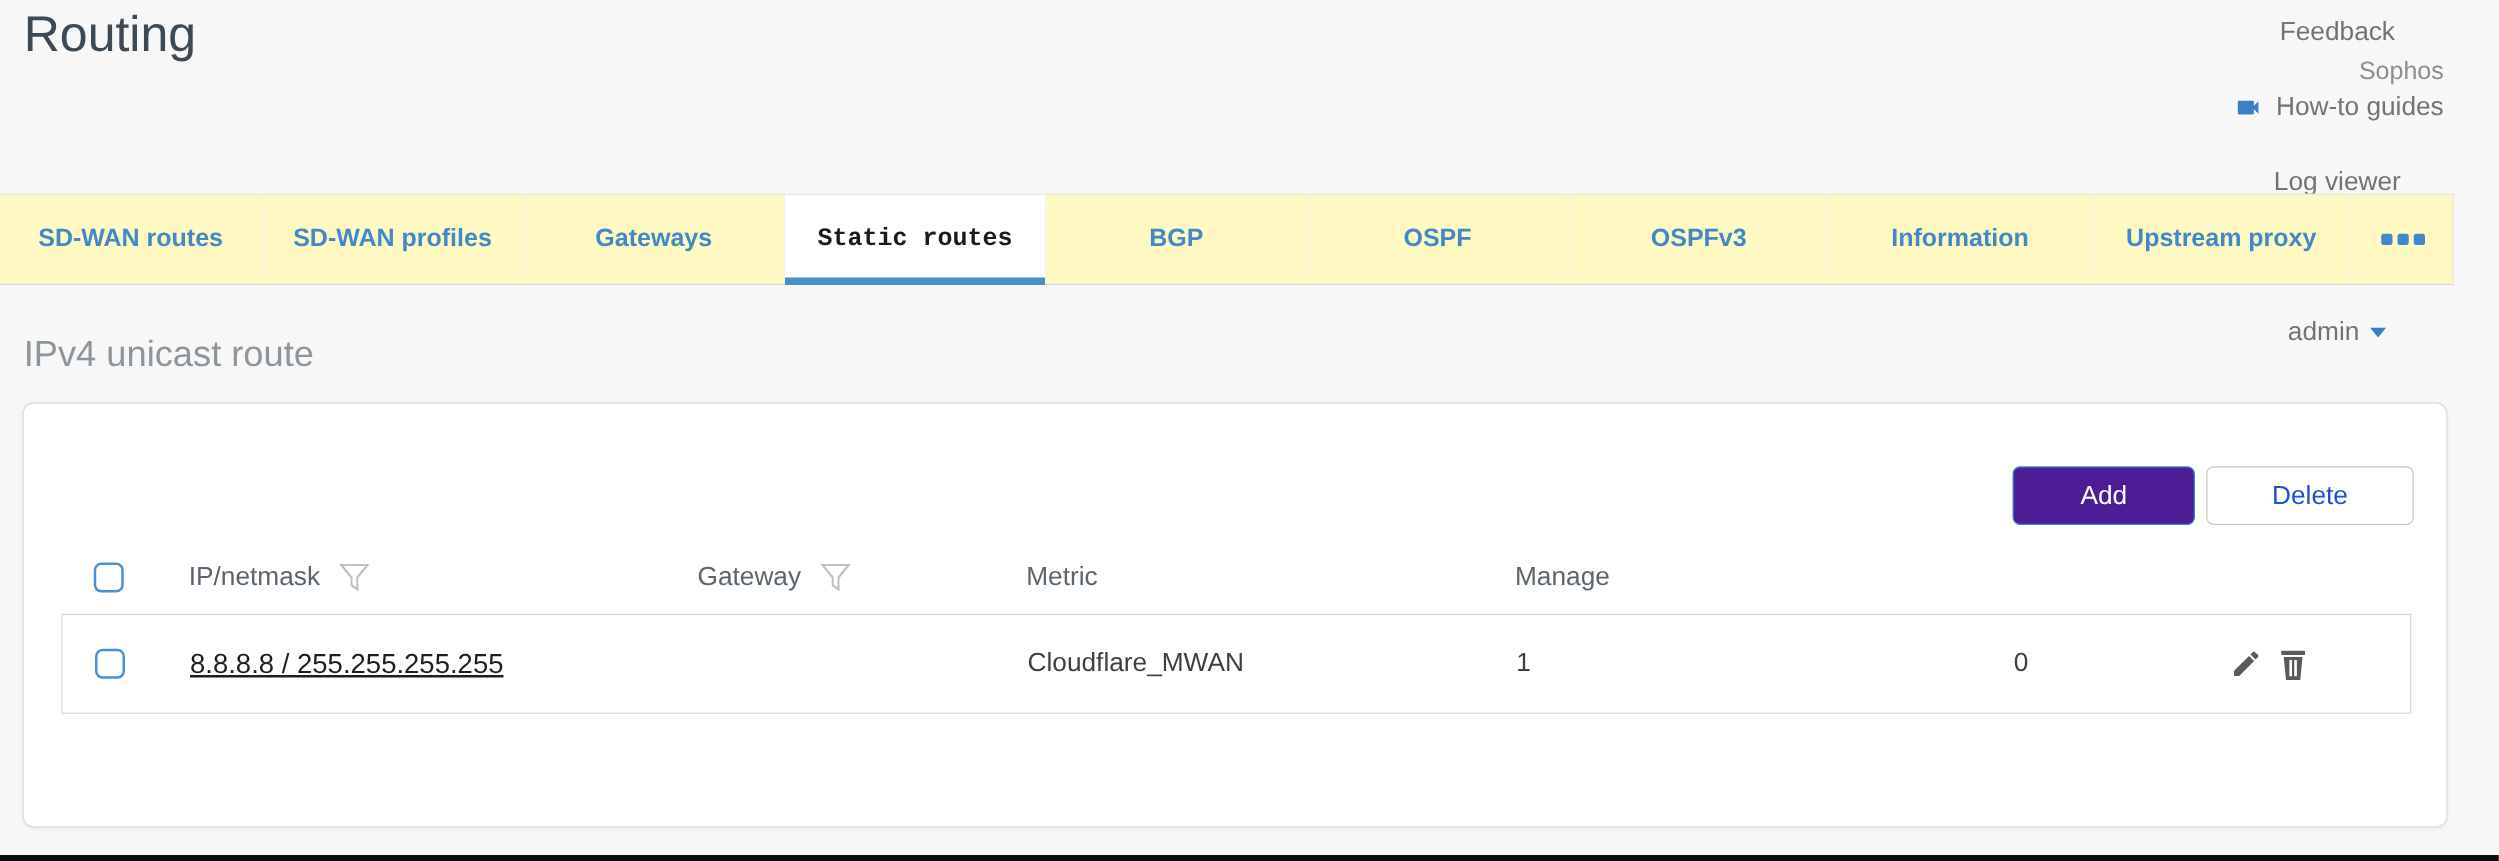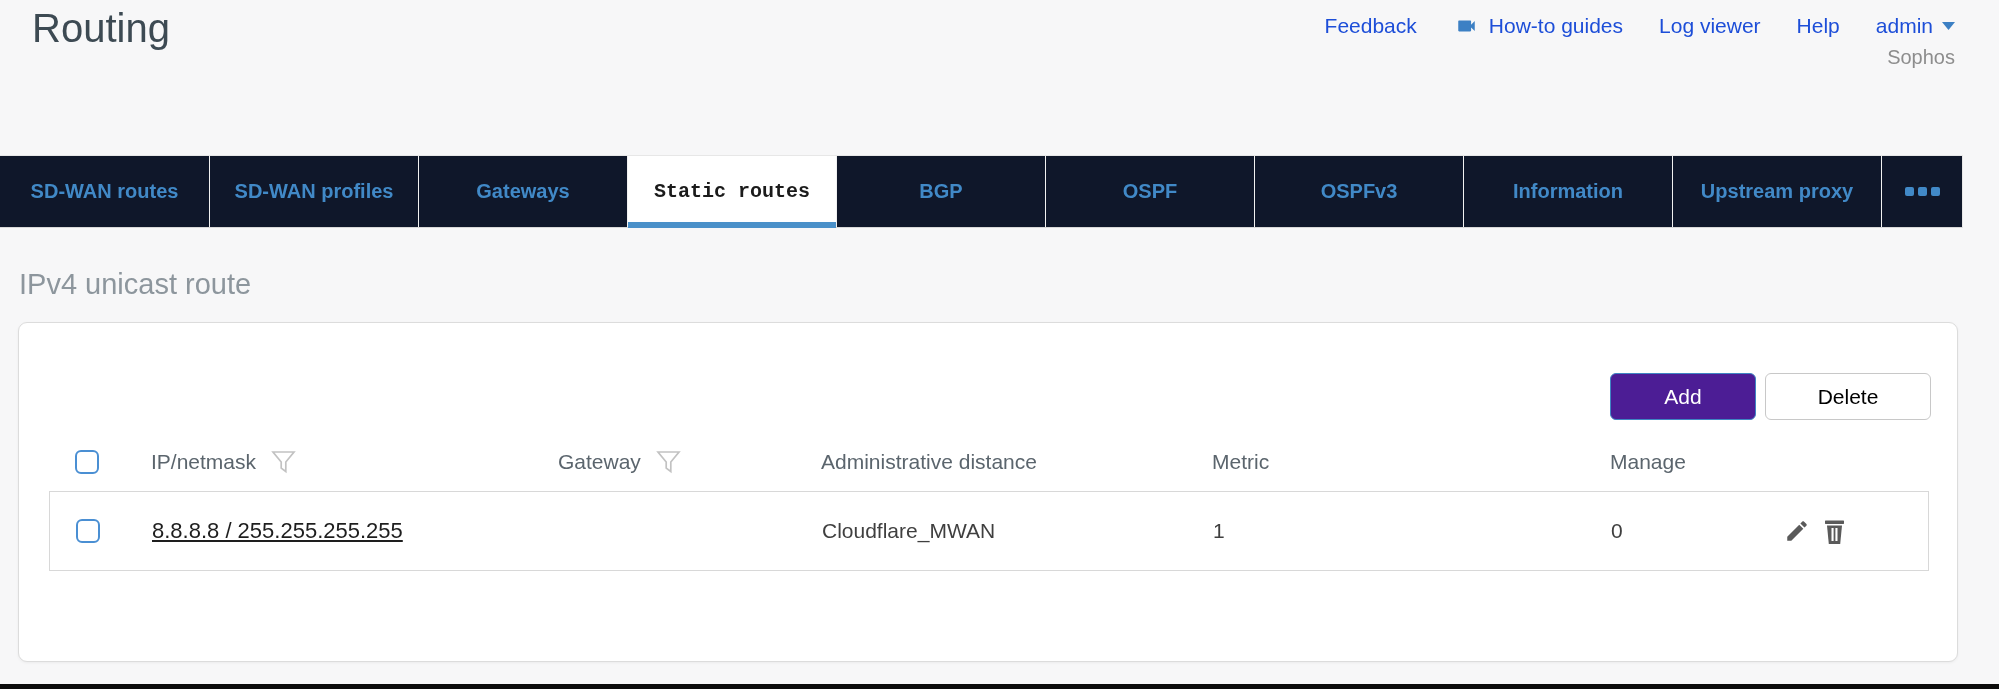--- a/index.html
+++ b/index.html
@@ -6,39 +6,39 @@
   html,body { width:1999px; height:689px; }
   body {
     position:relative;
     background:#f7f7f8;
     font-family:"Liberation Sans","DejaVu Sans",sans-serif;
     overflow:hidden;
   }
 
   
   .page-title {
-    position:absolute; left:32px; top:6px;
+    position:absolute; left:19px; top:6px;
     font-size:40px; font-weight:400; color:#3d4a53;text-align:center;
   }
   .top-nav {
     position:absolute; top:14px; right:44px;
     display:flex; align-items:center; gap:36px;
-    font-size:21px; color:#1d4ed8;
+    font-size:21px; color:#737373;flex-direction:column;
   }
   .nav-item { display:flex; align-items:center; gap:9px; cursor:pointer; white-space:nowrap; }
   .org-label {
     position:absolute; top:46px; right:44px;
     font-size:20px; color:#8d8d8d;
   }
 
   
   .tab-bar {
     position:absolute; left:0; top:155px;
     width:1963px; height:73px;
-    background:#0f172a;
+    background:#fef9c3;
     border-top:1px solid #e7e7e7;
     border-right:1px solid #e7e7e7;
     border-bottom:1px solid #d8d8d8;
     display:flex;
   }
   .tab {
     width:209px; height:100%;
     display:flex; align-items:center; justify-content:center;
     font-size:20px; font-weight:bold; color:#4189c7;
     border-left:1px solid #f1f1f1;
@@ -73,21 +73,21 @@
     position:absolute; top:50px; right:26px;
     display:flex; gap:9px;
   }
   .btn {
     height:47px; border-radius:6px;
     display:flex; align-items:center; justify-content:center;
     font-size:21px; cursor:pointer;
     font-family:"Liberation Sans","DejaVu Sans",sans-serif;
   }
   .btn-add { width:146px; background:#4c1d95; border:1px solid #3f85c3; color:#ffffff; }
-  .btn-delete { width:166px; background:#ffffff; border:1px solid #c8c8c8; color:#000000; }
+  .btn-delete { width:166px; background:#ffffff; border:1px solid #c8c8c8; color:#1d4ed8; }
 
   
   .grid-cols {
     display:grid;
     grid-template-columns:102px 407px 263px 391px 398px 173px 1fr;
     align-items:center;
   }
   .grid-header {
     position:absolute; left:30px; top:113px;
     width:1882px; height:52px;
@@ -194,23 +194,20 @@
           </svg>
       </span>
     </div>
     <div class="hdr-cell">
       <span>Gateway</span>
       <span class="icon-btn">
         <svg width="25" height="24" viewBox="0 0 25 24">
             <path d="M2 2 h21 l-8.2 10 v9.5 l-4.6 -3.4 v-6.1 Z" fill="none" stroke="#c2c2c2" stroke-width="1.7"></path>
           </svg>
       </span>
-    </div>
-    <div class="hdr-cell">
-      <span>Administrative distance</span>
     </div>
     <div class="hdr-cell">
       <span>Metric</span>
     </div>
     <div class="hdr-cell">
       <span>Manage</span>
     </div>
   </div>
 
   <div class="table-box">

